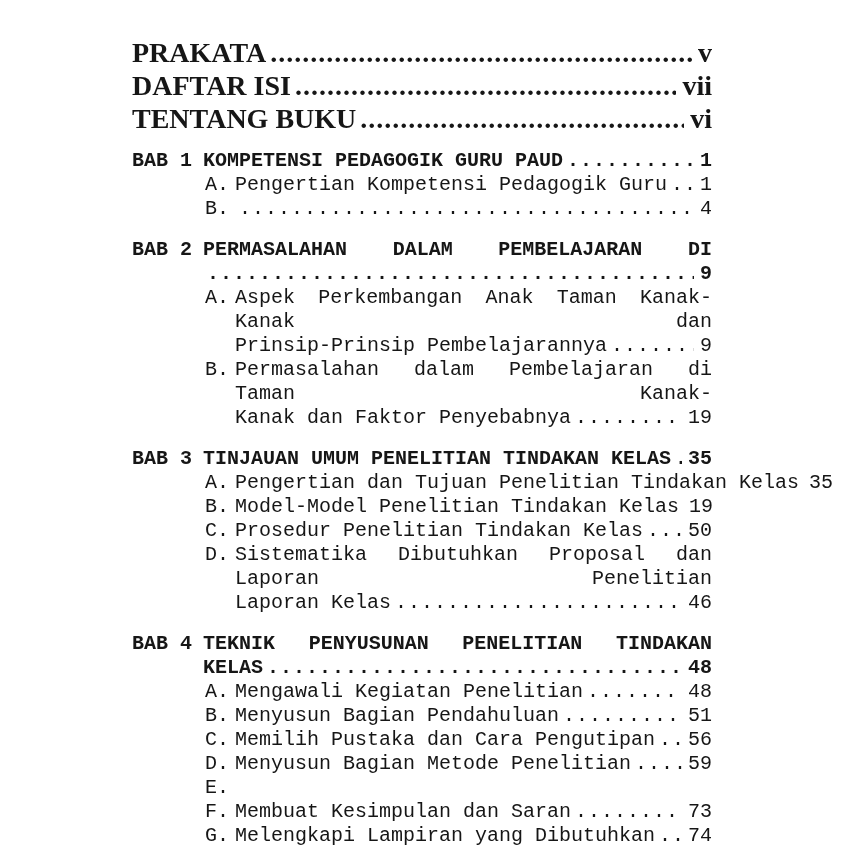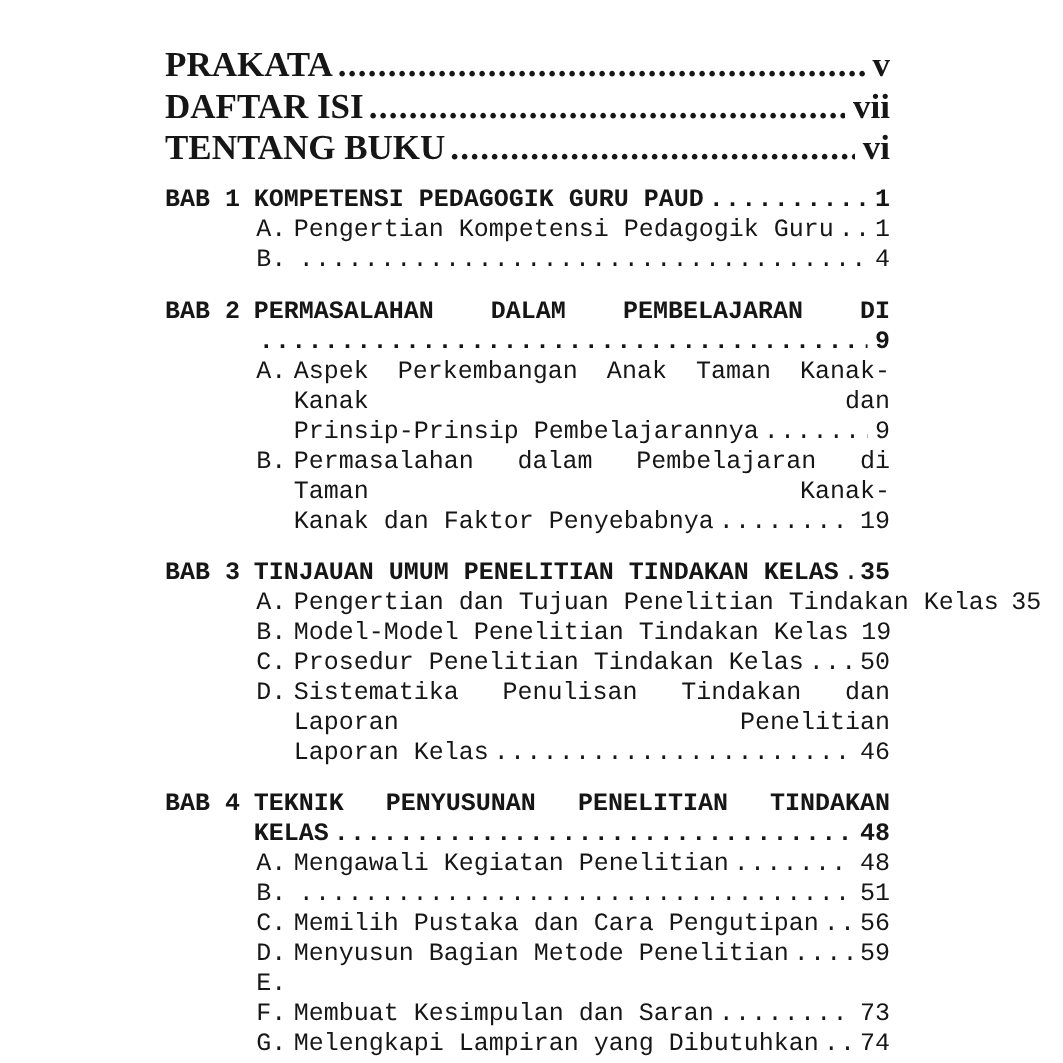--- a/index.html
+++ b/index.html
@@ -217,21 +217,21 @@
               <div class="flexrow">
                 <span class="entry-text">Prosedur Penelitian Tindakan Kelas</span>
                 <span class="leader"></span>
                 <span class="pagenum">50</span>
               </div>
             </div>
           </div>
           <div class="item">
             <span class="letter">D.</span>
             <div class="item-body">
-              <div class="jline">Sistematika Penulisan Tindakan dan Laporan Penelitian</div>
+              <div class="jline">Sistematika Dibutuhkan Proposal dan Laporan Penelitian</div>
               <div class="flexrow">
                 <span class="entry-text">Laporan Kelas</span>
                 <span class="leader"></span>
                 <span class="pagenum">46</span>
               </div>
             </div>
           </div>
         </div>
       </div>
       <div class="chapter">
@@ -250,20 +250,21 @@
                 <span class="entry-text">Mengawali Kegiatan Penelitian</span>
                 <span class="leader"></span>
                 <span class="pagenum">48</span>
               </div>
             </div>
           </div>
           <div class="item">
             <span class="letter">B.</span>
             <div class="item-body">
               <div class="flexrow">
+                <span class="entry-text">Menyusun Bagian Pendahuluan</span>
                 <span class="leader"></span>
                 <span class="pagenum">51</span>
               </div>
             </div>
           </div>
           <div class="item">
             <span class="letter">C.</span>
             <div class="item-body">
               <div class="flexrow">
                 <span class="entry-text">Memilih Pustaka dan Cara Pengutipan</span>

